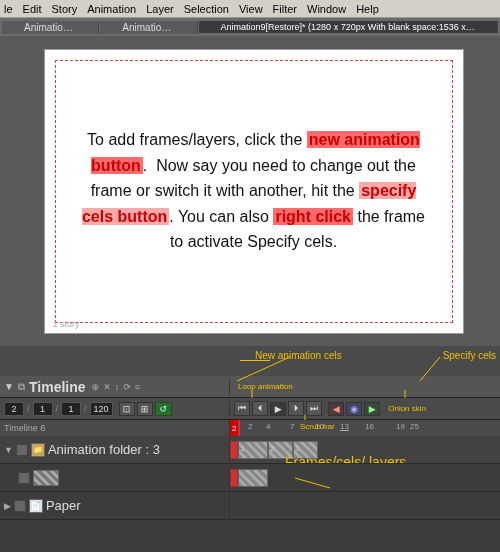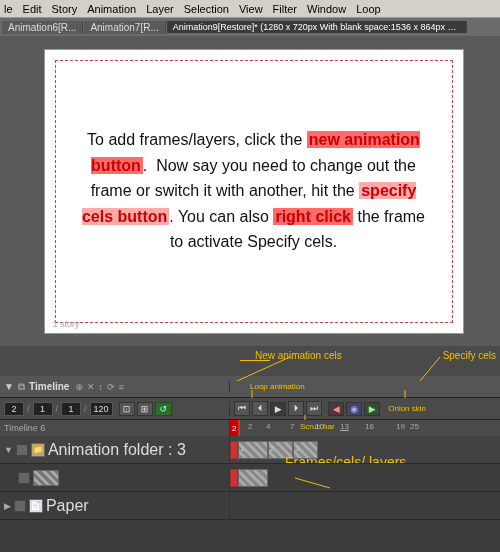--- a/index.html
+++ b/index.html
@@ -33,21 +33,21 @@
       display: flex;
       background: #6b6b6b;
       height: 18px;
       font-size: 10px;
       color: #ddd;
       align-items: center;
       padding: 0 2px;
       gap: 1px;
     }
     .tab {
-      padding: 1px 6px;
+      padding: 1px 22px;
       background: #5a5a5a;
       border-right: 1px solid #444;
       cursor: pointer;
       white-space: nowrap;
       overflow: hidden;
       max-width: 180px;
       text-overflow: ellipsis;
     }
     .tab.active {
       background: #3a3a3a;
@@ -288,21 +288,21 @@
       justify-content: center;
       font-size: 8px;
     }
     .layer-icon.folder-icon {
       background: #c8a860;
     }
     .layer-icon.paper-icon {
       background: #e0e0e0;
     }
     .layer-name {
-      font-size: 16px;
+      font-size: 13px;
       color: #ddd;
       white-space: nowrap;
     }
     .layer-vis {
       width: 12px;
       height: 12px;
       background: #666;
       border: 1px solid #444;
       flex-shrink: 0;
       cursor: pointer;
@@ -360,21 +360,21 @@
 <div class="menu-bar">
   <span class="menu-item">le</span>
   <span class="menu-item">Edit</span>
   <span class="menu-item">Story</span>
   <span class="menu-item">Animation</span>
   <span class="menu-item">Layer</span>
   <span class="menu-item">Selection</span>
   <span class="menu-item">View</span>
   <span class="menu-item">Filter</span>
   <span class="menu-item">Window</span>
-  <span class="menu-item">Loop</span>
+  <span class="menu-item">Help</span>
 </div>
 
 <div class="tab-bar">
   <div class="tab">Animation6[R...</div>
   <div class="tab">Animation7[R...</div>
   <div class="tab active" style="max-width:300px; font-size:9px;">Animation9[Restore]* (1280 x 720px With blank space:1536 x 864px 144dpi 88.5%)</div>
 </div>
 
 <div class="canvas-area">
   <div class="canvas-doc">
@@ -393,31 +393,31 @@
 
   <span class="ann-text" style="right:4px; top:4px;">Specify cels</span>
 </div>
 
 <div class="timeline-area">
 
   <div class="timeline-header">
     <div class="tl-header-left">
       <span class="tl-icon">▼</span>
       <span style="font-size:10px; color:#bbb;">⧉</span>
-      <span style="font-size:10px; color:#ddd; font-weight:bold;">Timeline</span>
+      <span style="font-size:14px; color:#ddd; font-weight:bold;">Timeline</span>
 
       <span style="font-size:9px; color:#aaa; margin-left:2px;">⊕</span>
       <span style="font-size:9px; color:#aaa;">✕</span>
       <span style="font-size:9px; color:#aaa;">↕</span>
       <span style="font-size:9px; color:#aaa;">⟳</span>
       <span style="font-size:9px; color:#aaa;">≡</span>
     </div>
     <div class="tl-header-right">
 
-      <span style="font-size:8px; color:#f0c000; margin-left:16px;">Loop animation</span>
+      <span style="font-size:8px; color:#f0c000; margin-left:4px;">Loop animation</span>
     </div>
   </div>
 
   <div class="tl-controls">
     <div class="tl-ctrl-left">
 
       <span class="num-display">2</span>
       <span class="separator">/</span>
       <span class="num-display">1</span>
       <span class="separator">/</span>

